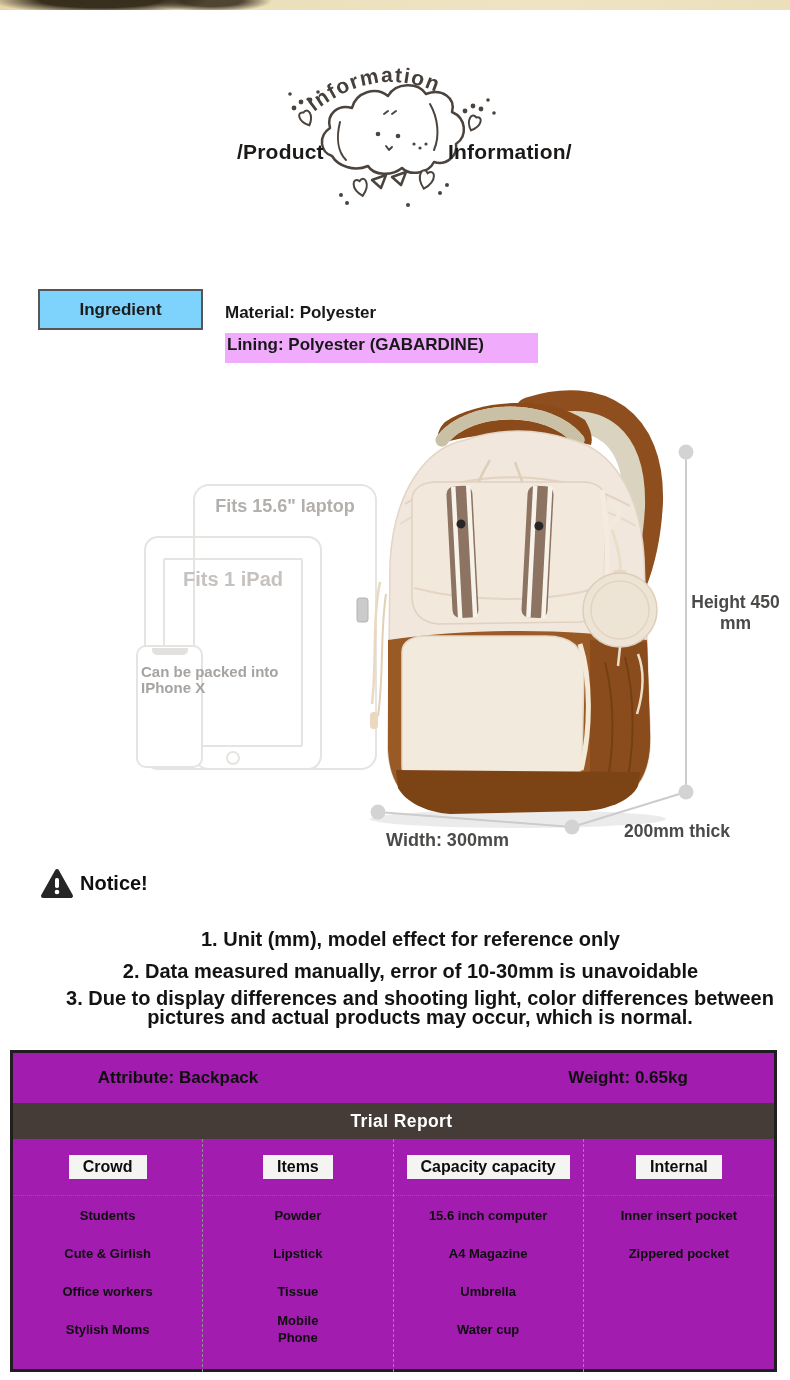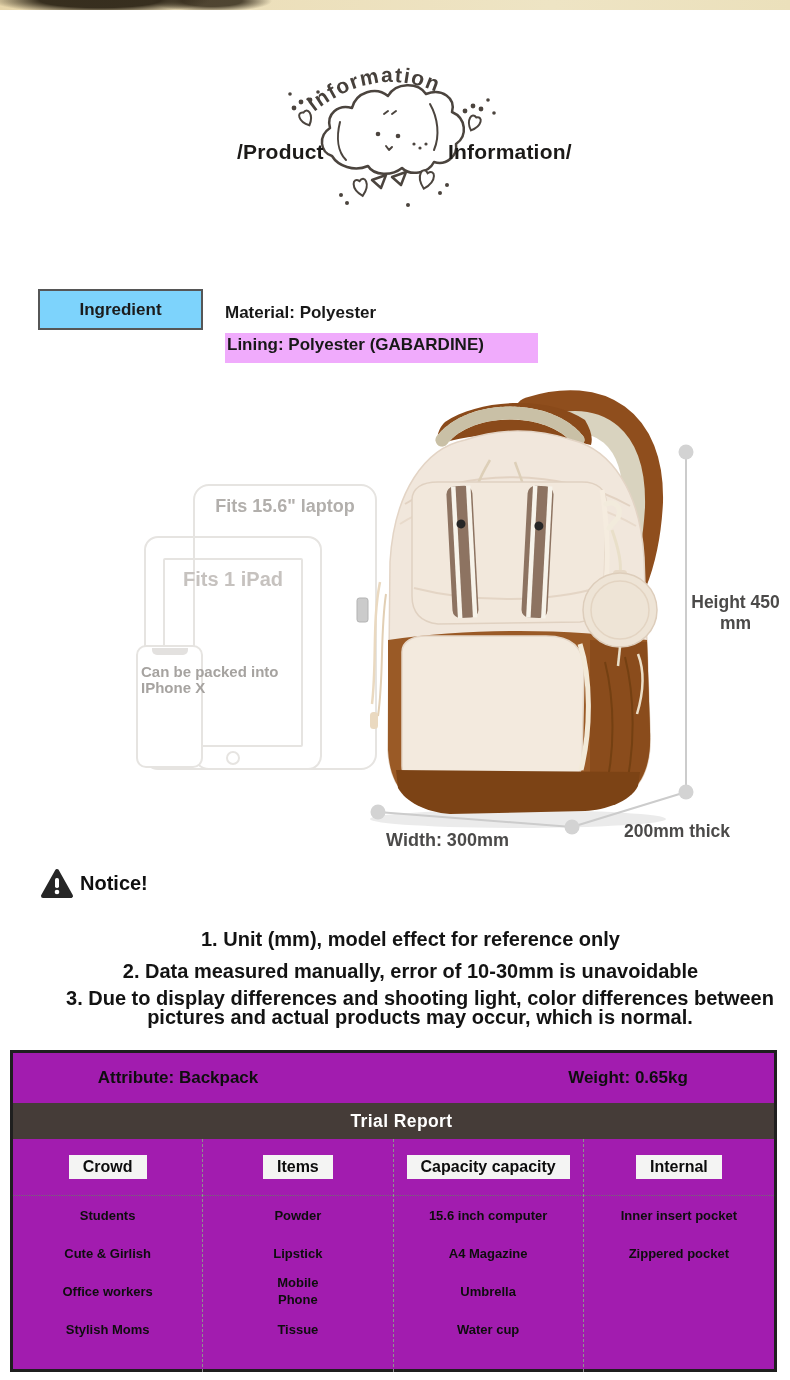--- a/index.html
+++ b/index.html
@@ -262,24 +262,24 @@
         <div class="spec-cell">Office workers</div>
         <div class="spec-cell">Stylish Moms</div>
       </div>
 
       <div class="spec-col">
         <div class="spec-colhead">
             <span>Items</span>
           </div>
         <div class="spec-cell">Powder</div>
         <div class="spec-cell">Lipstick</div>
+        <div class="spec-cell">Tissue</div>
         <div class="spec-cell">
             <span class="wrap-narrow">Mobile Phone</span>
           </div>
-        <div class="spec-cell">Tissue</div>
       </div>
 
       <div class="spec-col">
         <div class="spec-colhead">
             <span>Capacity capacity</span>
           </div>
         <div class="spec-cell">15.6 inch computer</div>
         <div class="spec-cell">A4 Magazine</div>
         <div class="spec-cell">Umbrella</div>
         <div class="spec-cell">Water cup</div>

